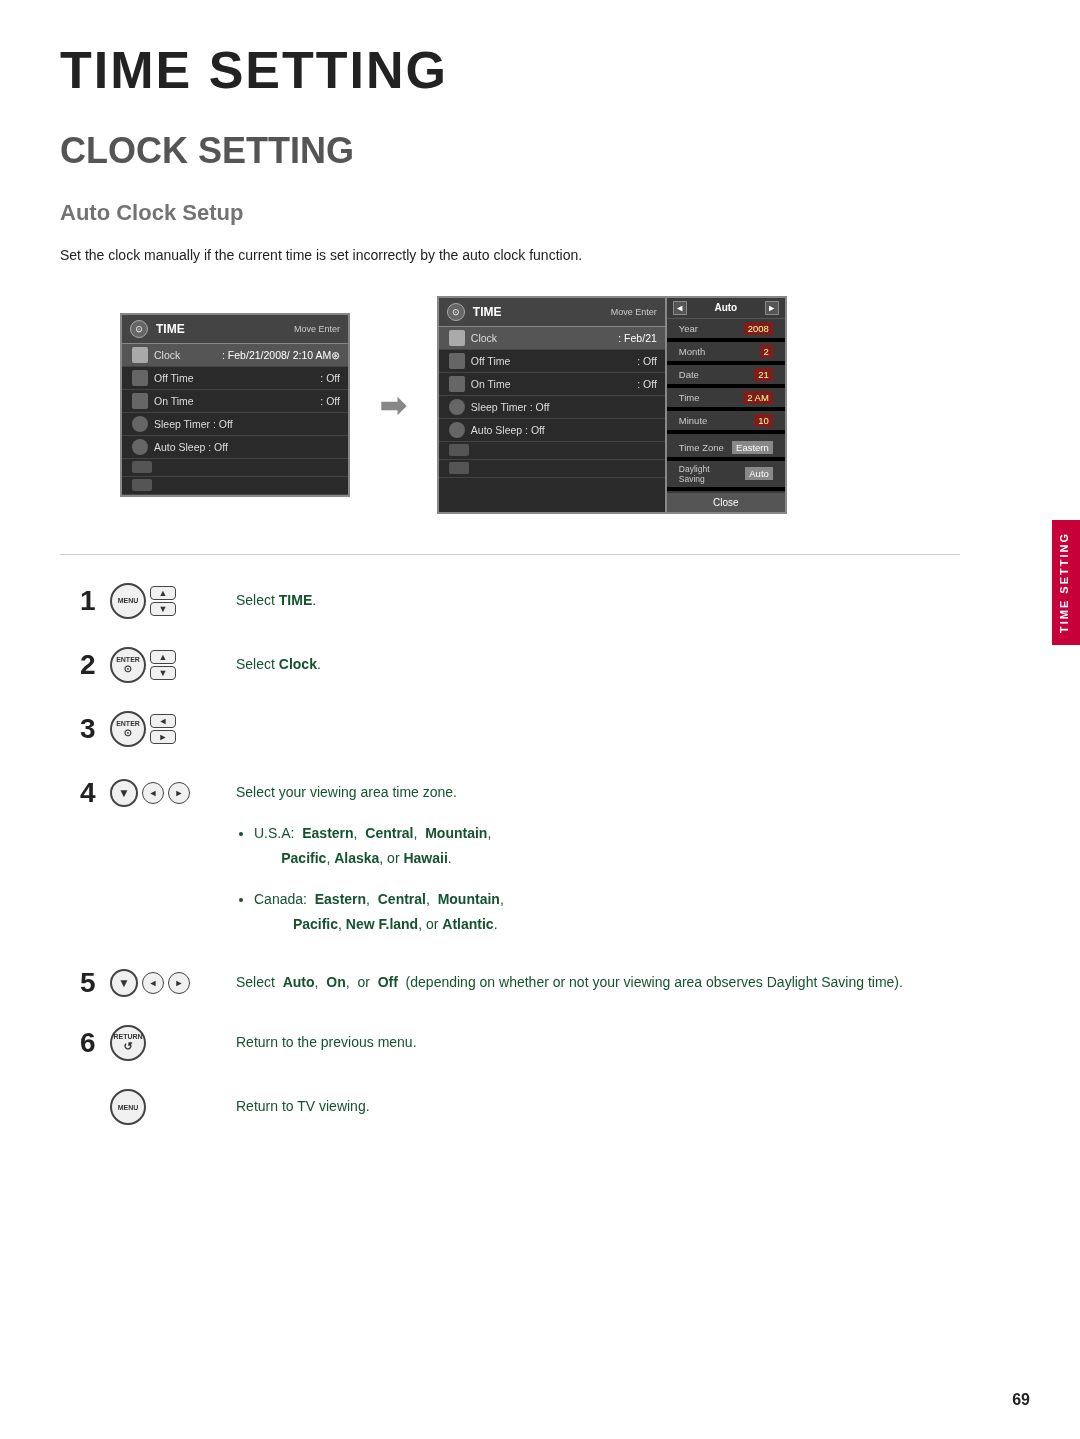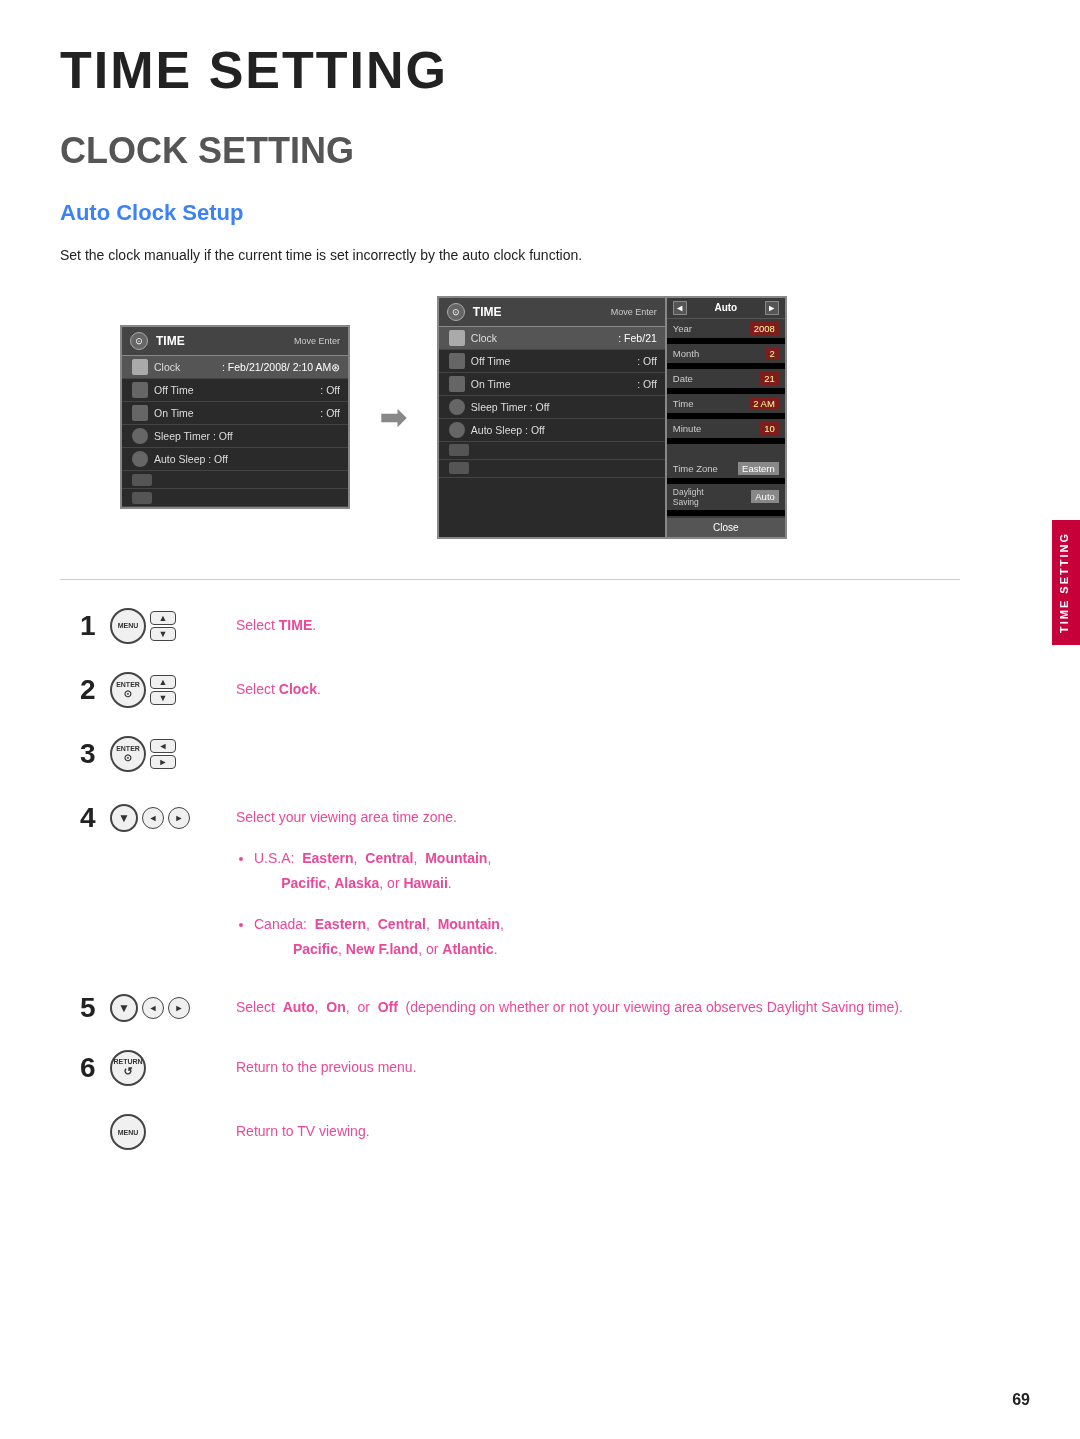--- a/index.html
+++ b/index.html
@@ -57,21 +57,21 @@
       font-size: 36px;
       font-weight: 800;
       color: #555;
       margin-bottom: 28px;
       text-transform: uppercase;
     }
 
     h3.auto-clock-setup {
       font-size: 22px;
       font-weight: bold;
-      color: #3b82f6;
+      color: #737373;
       margin-bottom: 18px;
     }
 
     .description {
       font-size: 14px;
       line-height: 1.7;
       color: #222;
       margin-bottom: 28px;
     }
 
@@ -167,25 +167,25 @@
 
     .menu-sub-panel {
       background: #3a3a3a;
       border: 2px solid #888;
       border-left: none;
       width: 120px;
       font-size: 10px;
     }
 
     .sub-row {
-      padding: 3px 6px;
+      padding: 3px 12px;
       display: flex;
       align-items: center;
       justify-content: space-between;
-      border-bottom: 6px solid #000000;
+      border-bottom: 4px solid #000000;
     }
 
     .sub-row-label {
       color: #ccc;
       font-size: 9.5px;
     }
 
     .sub-row-value {
       color: #ff9;
       font-size: 9.5px;
@@ -312,21 +312,21 @@
       align-items: center;
       justify-content: center;
       font-size: 9px;
       color: #333;
     }
 
     .step-text {
       flex: 1;
       font-size: 14px;
       line-height: 1.7;
-      color: #ec4899;
+      color: #14532d;
       padding-top: 6px;
     }
 
     .step-text b {
       font-weight: bold;
     }
 
     .bullet-list {
       list-style: disc;
       padding-left: 18px;
@@ -451,21 +451,21 @@
           <span class="sub-row-value">21</span>
         </div>
         <div class="sub-row">
           <span class="sub-row-label">Time</span>
           <span class="sub-row-value">2 AM</span>
         </div>
         <div class="sub-row">
           <span class="sub-row-label">Minute</span>
           <span class="sub-row-value">10</span>
         </div>
-        <div class="sub-row" style="margin-top:15px;">
+        <div class="sub-row" style="margin-top:4px;">
           <span class="sub-row-label">Time Zone</span>
           <span class="sub-row-value" style="background:#888;color:#fff;">Eastern</span>
         </div>
         <div class="sub-row">
           <span class="sub-row-label" style="font-size:8.5px;">Daylight<br>Saving</span>
           <span class="sub-row-value" style="background:#888;color:#fff;">Auto</span>
         </div>
         <div class="sub-close">Close</div>
       </div>
     </div>

